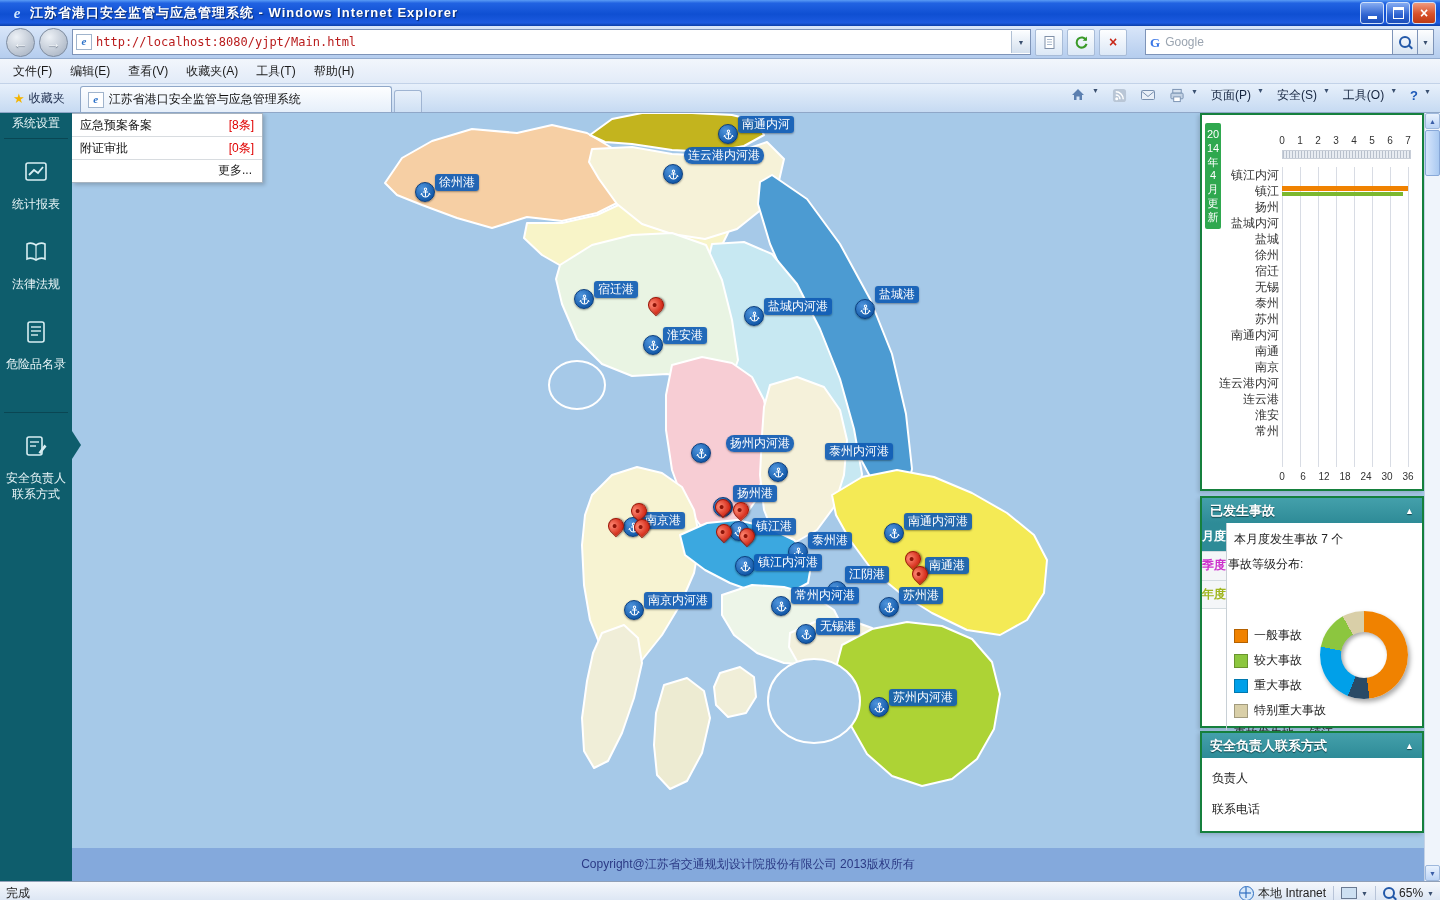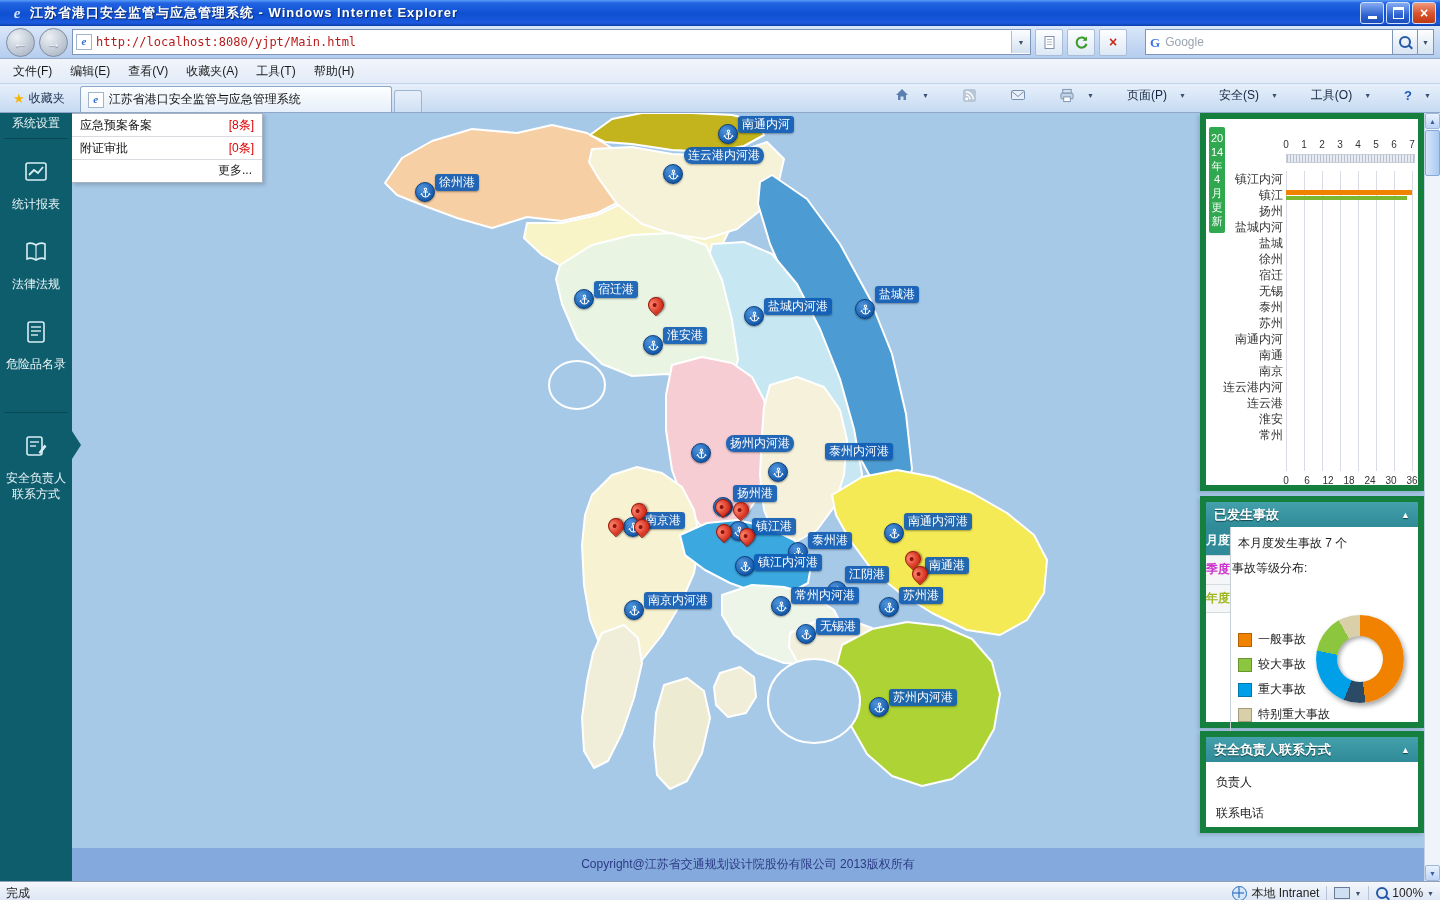--- a/index.html
+++ b/index.html
@@ -59,21 +59,21 @@
   .fav-btn{display:flex;align-items:center;gap:4px;height:22px;padding:0 8px;margin-bottom:2px;
     border:1px solid transparent;border-radius:2px;font-size:12px;color:#1A2A4A;}
   .star{color:#F4B400;font-size:13px;}
   .tab{width:296px;height:25px;margin-left:6px;display:flex;align-items:center;gap:5px;padding:0 7px;
     background:linear-gradient(#FDFEFF,#E6EFFA);border:1px solid #8FA7C8;border-bottom:none;
     border-radius:3px 3px 0 0;font-size:12px;color:#111;}
   .tab .page-ico{margin-right:0;}
   .tab-stub{width:26px;height:21px;margin-left:2px;background:linear-gradient(#E8F0FA,#CFE0F4);
     border:1px solid #9FB4D2;border-bottom:none;border-radius:3px 3px 0 0;}
   .tb-right{margin-left:auto;display:flex;align-items:center;gap:3px;height:100%;padding-bottom:3px;}
-  .tb-btn{display:flex;align-items:center;gap:12px;padding:2px 5px;border-radius:2px;margin-left:20px;}
+  .tb-btn{display:flex;gap:6px;padding:2px 5px;border-radius:2px;}
   .tb-text{font-size:12px;color:#15243F;}
   .help-q{color:#1C58B8;font-weight:bold;font-size:13px;}
 
   
   .content{position:relative;height:768px;display:flex;}
 
   
   .sidebar{width:72px;flex:none;background:var(--sidebar-teal,#0E5D6C);position:relative;z-index:6;overflow:visible;}
   .side-top{color:#EAF6F8;font-size:12px;text-align:center;padding-top:2px;cursor:pointer;}
   .side-divider{height:1px;background:#0A4653;margin:6px 4px;}
@@ -106,21 +106,21 @@
     padding:0 8px;border-bottom:1px solid #D8DCE0;font-size:12px;color:#111;cursor:pointer;}
   .info-count{color:var(--accent-red,#E00000);}
   .info-more{height:20px;text-align:right;padding:2px 10px 0 0;font-size:12px;color:#222;cursor:pointer;}
 
   
   .copy-band{position:absolute;left:0;right:0;bottom:0;height:33px;background:#84A9DC;
     display:flex;align-items:center;justify-content:center;font-size:12px;color:#2B3A85;}
 
   
   .right-panels{position:absolute;right:0;top:0;width:224px;height:768px;z-index:5;}
-  .rpanel{position:absolute;left:0;width:224px;background:#fff;border:6px solid #15803d;box-sizing:border-box;
+  .rpanel{position:absolute;left:0;width:224px;background:#fff;border:2px solid #15803d;box-sizing:border-box;
     box-shadow:-2px 2px 4px rgba(0,0,0,.15);}
   .rp-header{height:25px;background:linear-gradient(180deg,#44A0AB,var(--panel-teal,#2E8B97));
     color:#fff;font-size:13px;font-weight:bold;display:flex;align-items:center;padding:0 8px;
     text-shadow:0 1px 1px #10444B;}
   .rp-header .up{margin-left:auto;font-size:9px;cursor:pointer;}
 
   
   #stats-panel{top:0;height:378px;}
   .update-badge{position:absolute;left:3px;top:8px;width:16px;padding:5px 0;background:#2FA84F;
     color:#fff;font-size:11px;line-height:1.25;text-align:center;word-break:break-all;border-radius:2px;}
@@ -924,18 +924,18 @@
       <span>本地 Intranet</span>
     </span>
     <span class="sb-sep"></span>
     <span class="sb-item">
       <span class="monitor"></span>
       <span class="caret">▼</span>
     </span>
     <span class="sb-sep"></span>
     <span class="sb-item">
       <span class="mag"></span>
-      <span>100%</span>
+      <span>65%</span>
       <span class="caret">▼</span>
     </span>
   </div>
 
 </div>
 
 </body></html>

